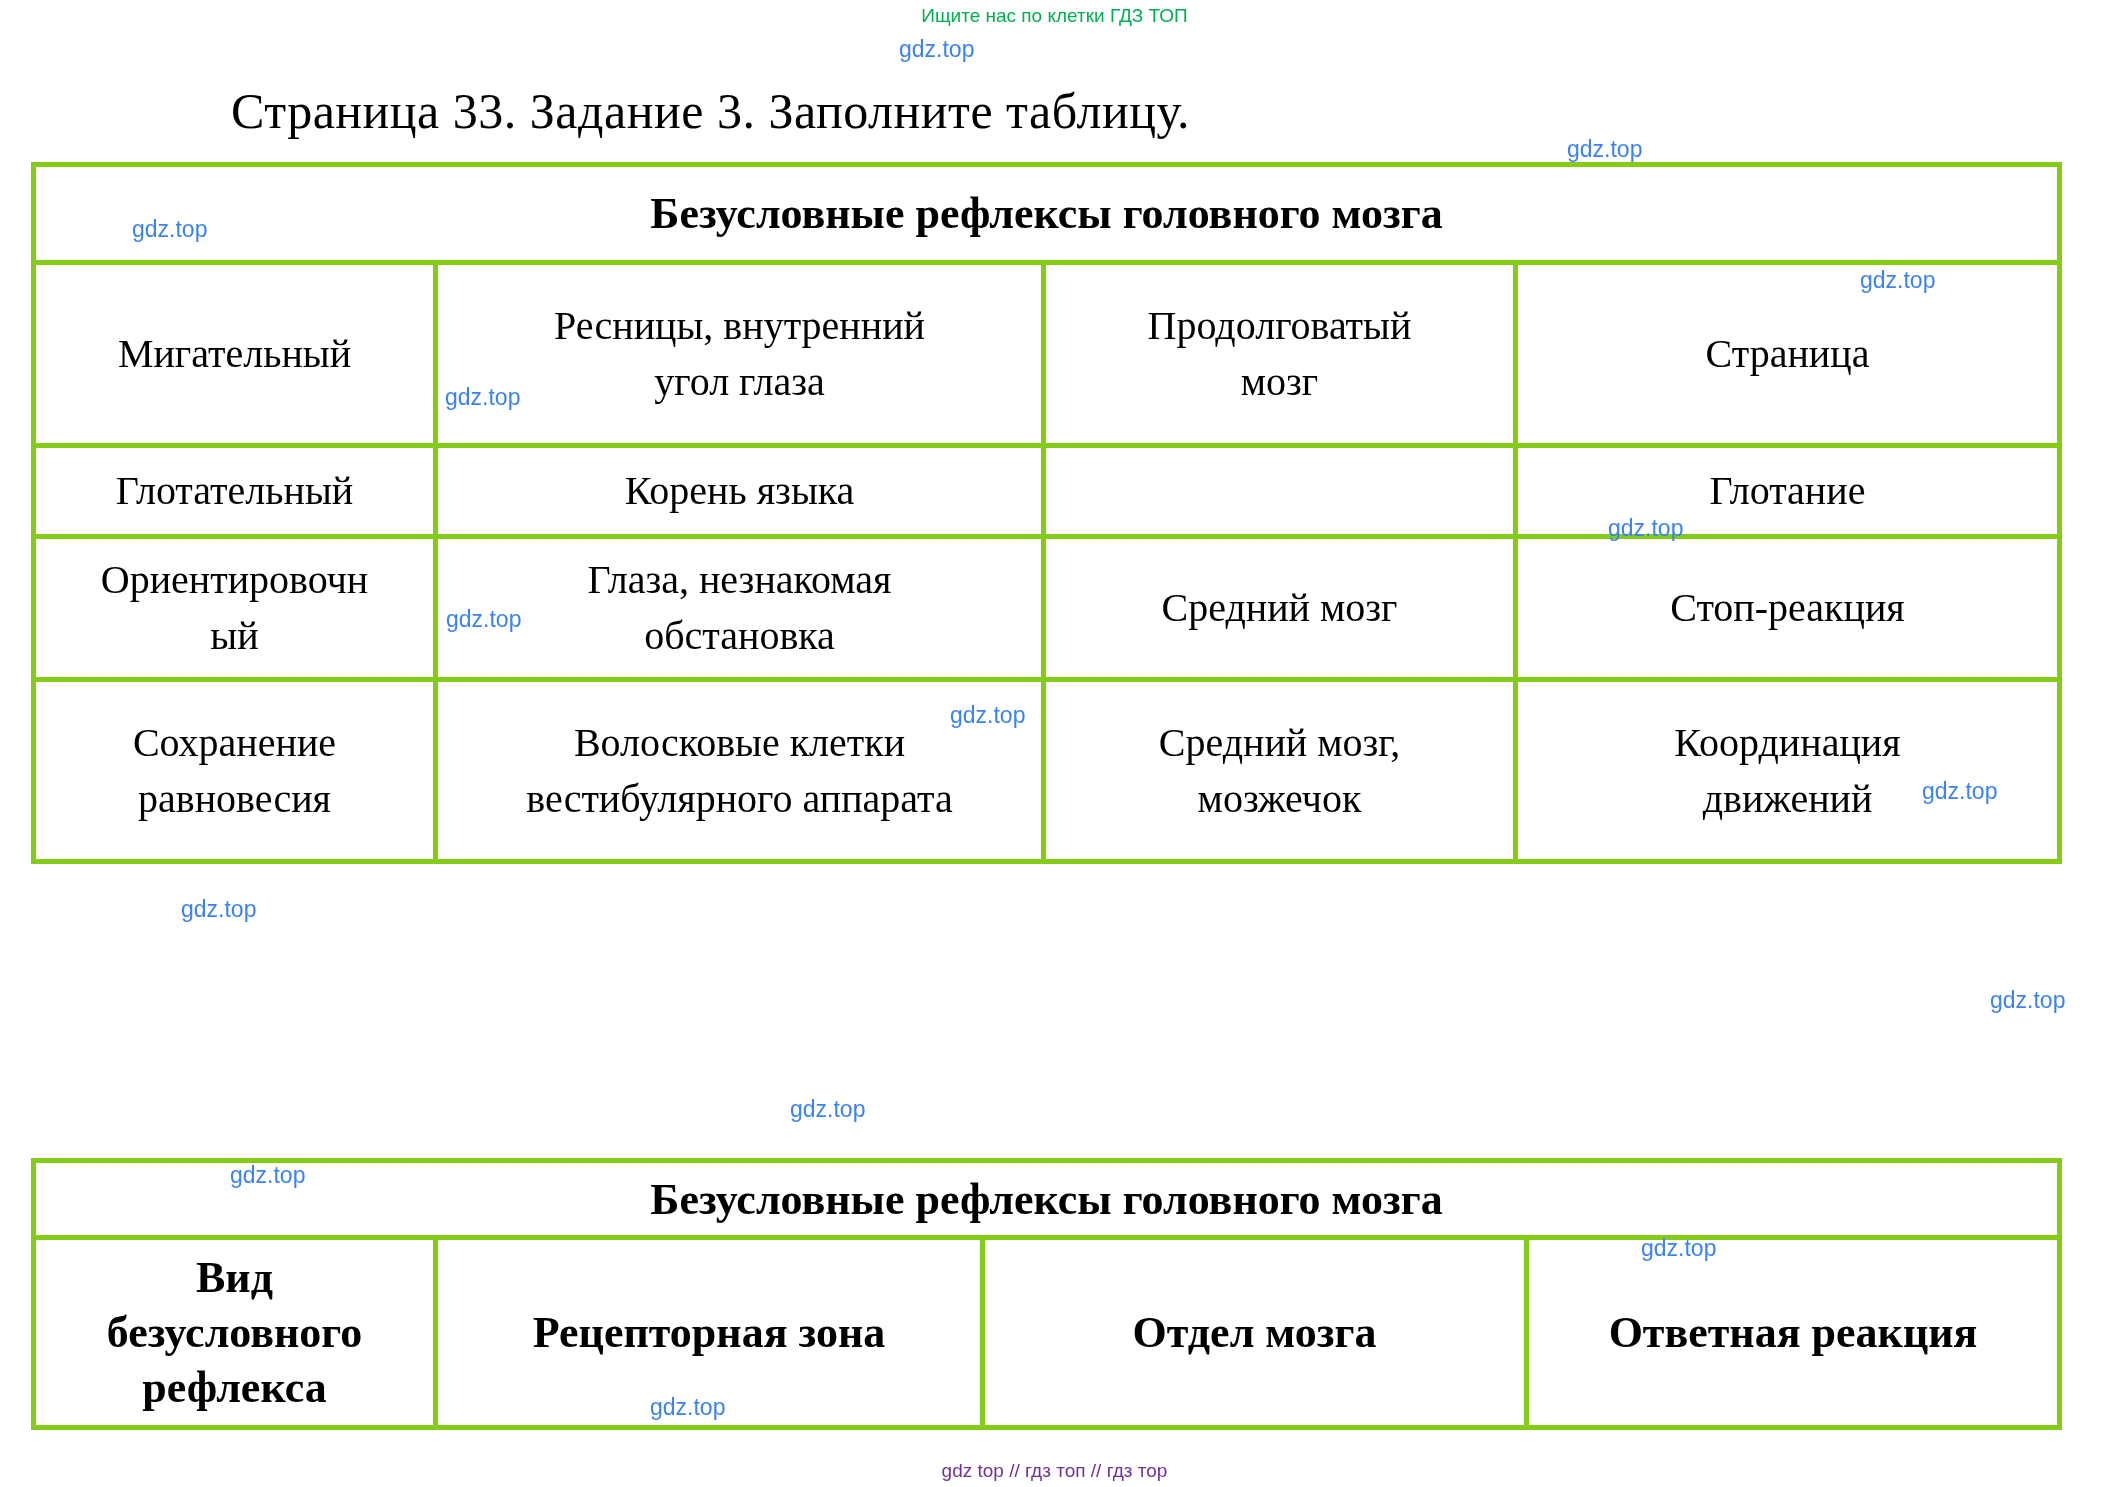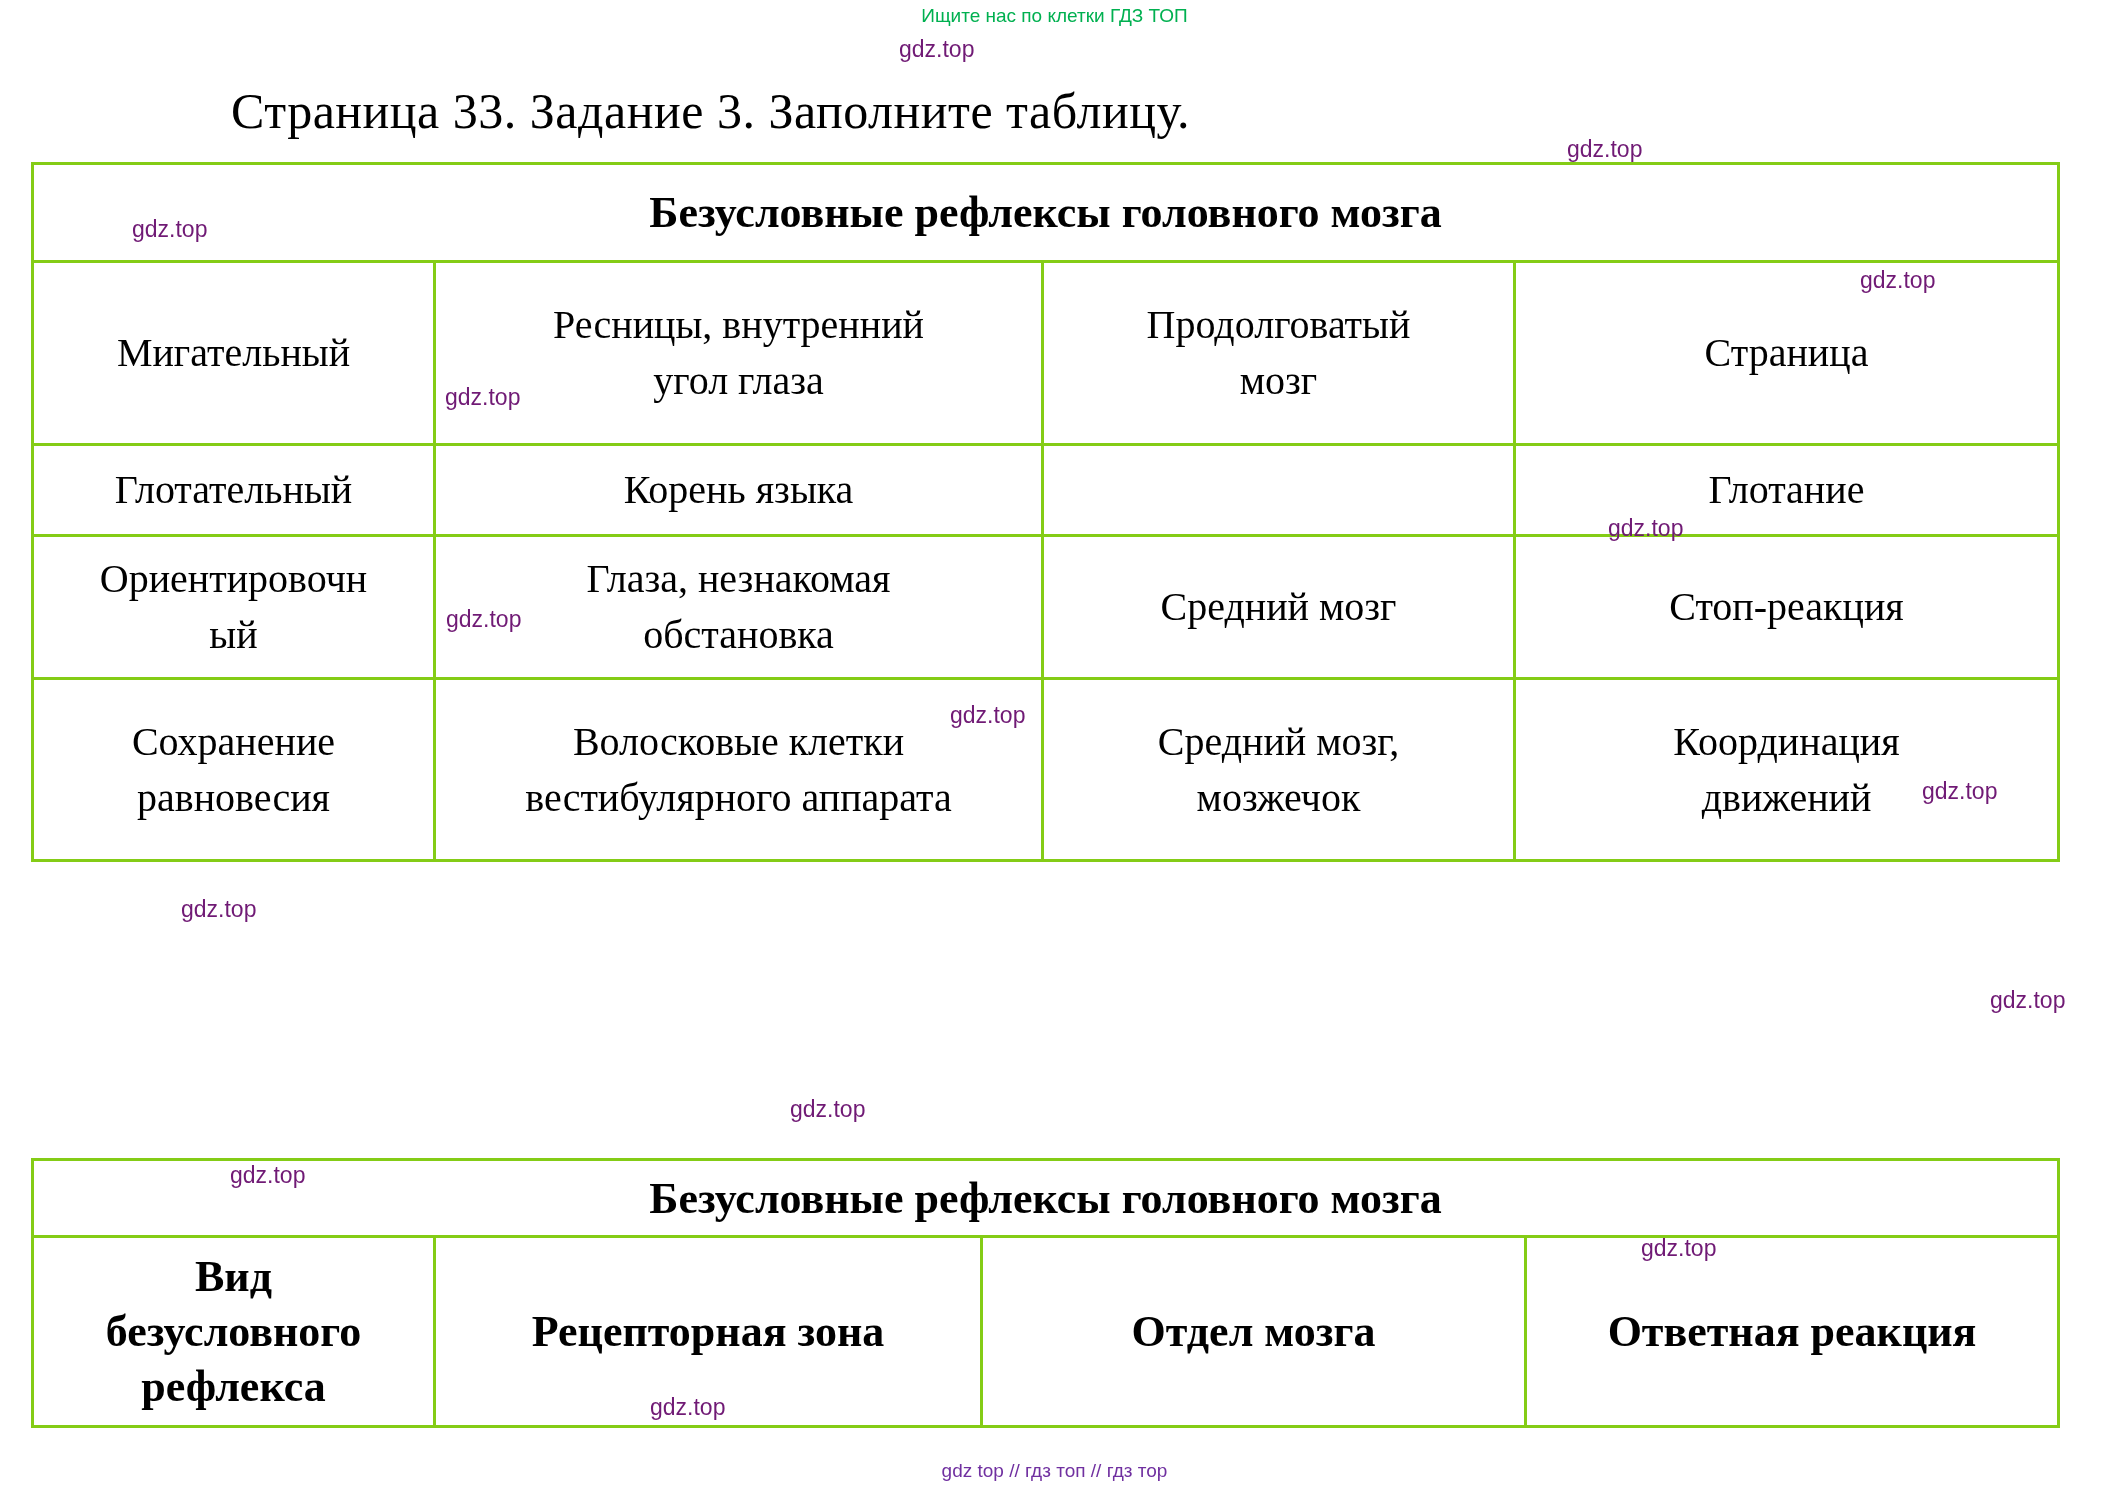--- a/index.html
+++ b/index.html
@@ -19,38 +19,38 @@
     font-size:50px; font-weight:normal; letter-spacing:0.5px;
     white-space:nowrap;
   }
   table {
     position:absolute; left:31px; border-collapse:collapse;
     table-layout:fixed; background:#fff;
   }
   .t1 { top:162px; width:2026px; }
   .t2 { top:1158px; width:2026px; }
   td, th {
-    border:3px solid #84cc16; text-align:center; vertical-align:middle;
+    border:5px solid #84cc16; text-align:center; vertical-align:middle;
     white-space:pre-line; padding:4px 10px; font-weight:normal;
   }
   .caption   { font-size:44px; font-weight:bold; }
   .colhead   { font-size:44px; font-weight:bold; line-height:1.25; }
   .cell      { font-size:40px; line-height:1.4; }
   .r-cap1 { height:98px; }
   .r-head1 { height:128px; }
   .row1 { height:183px; }
   .row2 { height:91px; }
   .row3 { height:90px; }
   .row4 { height:143px; }
   .row5 { height:182px;padding-left:31px; }
   .r-cap2 { height:77px; }
   .r-head2 { height:190px; }
   .wm {
     position:absolute; font-family:"Liberation Sans", sans-serif;
-    font-size:23px; color:#701a75; white-space:nowrap;
+    font-size:23px; color:#3b82f6; white-space:nowrap;
   }
   .footer {
     position:absolute; top:1452px; left:0; width:100%;
     text-align:center; font-family:"Liberation Sans", sans-serif;
     font-size:19px; color:#7030a0;margin-top:8px;
   }
 </style>
 </head>
 <body>
 

